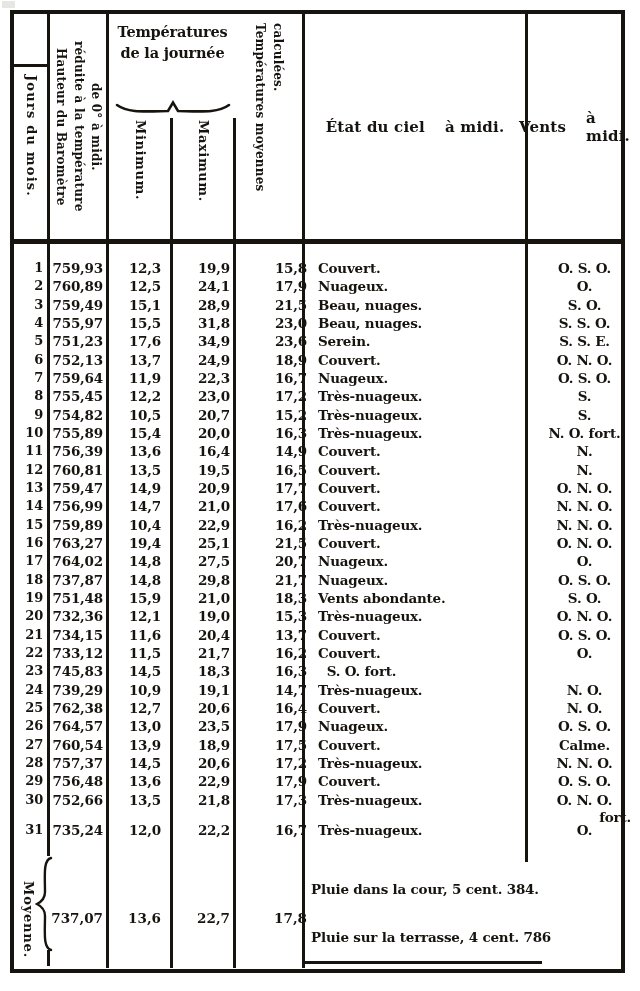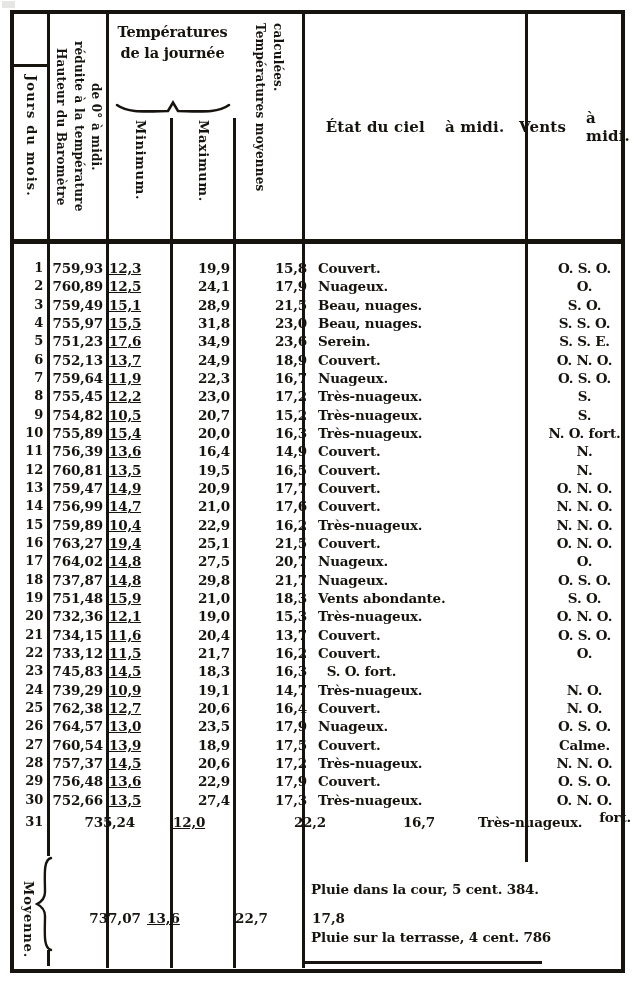--- a/index.html
+++ b/index.html
@@ -65,37 +65,37 @@
   .d1b{ left:33px; top:706px; height:16px; }
   .d2{ left:92px; height:724px; }
   .d3{ left:156px; height:724px; }
   .d4{ left:219px; height:724px; }
   .d5{ left:288px; height:724px; }
   .d6{ left:511px; height:618px; }
 
   .rows{ position:absolute; left:0; top:15px; right:0; }
   .row{ display:flex; height:18.34px; line-height:18.34px;
     font-size:13.5px; letter-spacing:-.2px; }
-  .row.gap31{ margin-top:4px;gap:32px; }
+  .row.gap31{ margin-top:12px; }
   .cell{ box-sizing:border-box; flex:none; white-space:nowrap; overflow:visible; }
   .c-day{ width:36px; text-align:right; padding-right:7px; font-size:13px; }
   .c-baro{ width:59px; text-align:right; padding-right:6px; }
-  .c-min{ width:64px; padding-right:2px;text-decoration:underline; }
+  .c-min{ width:64px; text-align:right; padding-right:12px; }
   .c-max{ width:63px; text-align:right; padding-right:6px; }
   .c-mean{ width:79px; text-align:right; padding-right:8px; }
   .c-sky{ width:223px; text-align:left; padding-left:3px; }
   .c-wind{ width:93px; text-align:center; }
   .wind-line2{ line-height:16px;text-align:right; }
 
   
   .sum-label{ position:absolute; left:4px; top:637px; }
   .sum-label .vtext{ font-size:13px; letter-spacing:.8px; }
   .sum-brace{ position:absolute; left:21px; top:612px; }
   .summary-row{ position:absolute; left:0; top:664px; right:0;
-    display:flex; height:20px; line-height:20px; font-size:13.5px;margin-left:38px; }
+    display:flex; height:20px; line-height:20px; font-size:13.5px; }
   .note{ position:absolute; left:297px; width:312px; font-size:13.5px;
     letter-spacing:-.2px; white-space:nowrap; }
   .note1{ top:637px; }
   .note2{ top:685px; }
   .notes-rule{ position:absolute; left:291px; top:717px; width:237px; height:3px;
     background:var(--ink); }
 </style>
 </head>
 <body>
 
@@ -427,21 +427,21 @@
           <div class="cell c-min">13,6</div>
           <div class="cell c-max">22,9</div>
           <div class="cell c-mean">17,9</div>
           <div class="cell c-sky">Couvert.</div>
           <div class="cell c-wind">O. S. O.</div>
         </div>
         <div class="row">
           <div class="cell c-day">30</div>
           <div class="cell c-baro">752,66</div>
           <div class="cell c-min">13,5</div>
-          <div class="cell c-max">27,4</div>
+          <div class="cell c-max">21,8</div>
           <div class="cell c-mean">17,3</div>
           <div class="cell c-sky">Très-nuageux.</div>
           <div class="cell c-wind">O. N. O.<div class="wind-line2">fort.</div></div>
         </div>
         <div class="row gap31">
           <div class="cell c-day">31</div>
           <div class="cell c-baro">735,24</div>
           <div class="cell c-min">12,0</div>
           <div class="cell c-max">22,2</div>
           <div class="cell c-mean">16,7</div>

